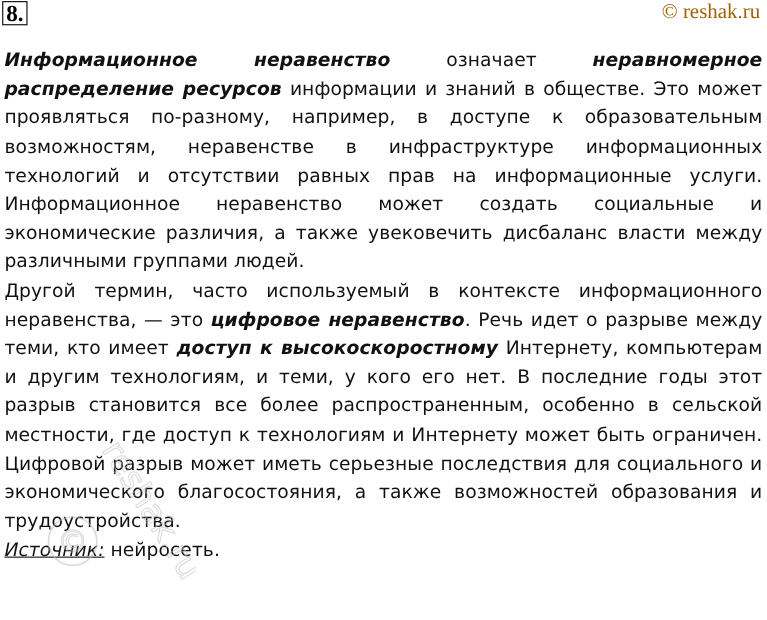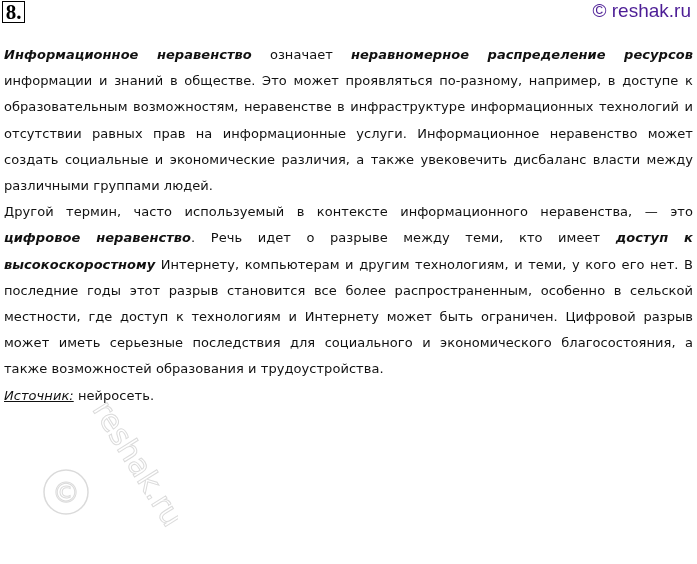--- a/index.html
+++ b/index.html
@@ -27,32 +27,32 @@
       font-weight: bold;
       font-size: 21px;
       line-height: 20px;
       text-align: center;
       color: #000;
     }
     .copyright {
       position: absolute;
       right: 6px;
       top: 0px;
-      font-family: Liberation Sans, sans-serif;
+      font-family: Liberation Serif, serif;
       font-size: 19px;
       line-height: 22px;
-      color: #4c1d95;
+      color: #a16207;
       text-align: right;
     }
     .content {
       position: absolute;
       left: 4px;
       top: 42px;
       width: 689px;
-      font-size: 13px;
+      font-size: 17px;
       line-height: 26.2px;
       letter-spacing: 0.05px;
     }
     .para {
       margin: 0;
       text-align: justify;
       text-align-last: left;
     }
     .term {
       font-weight: bold;

